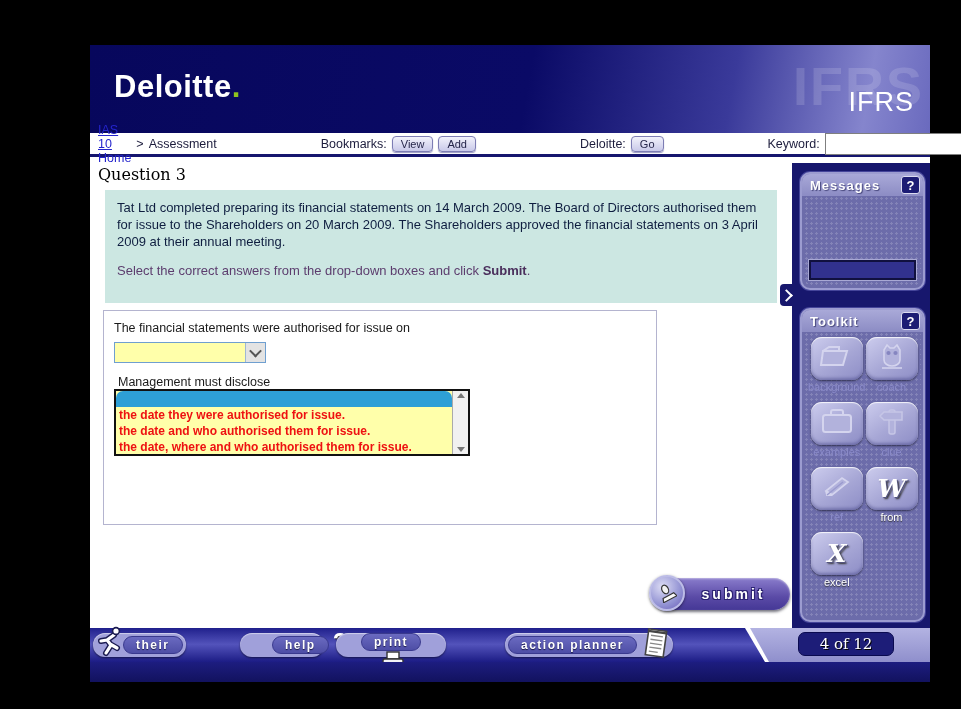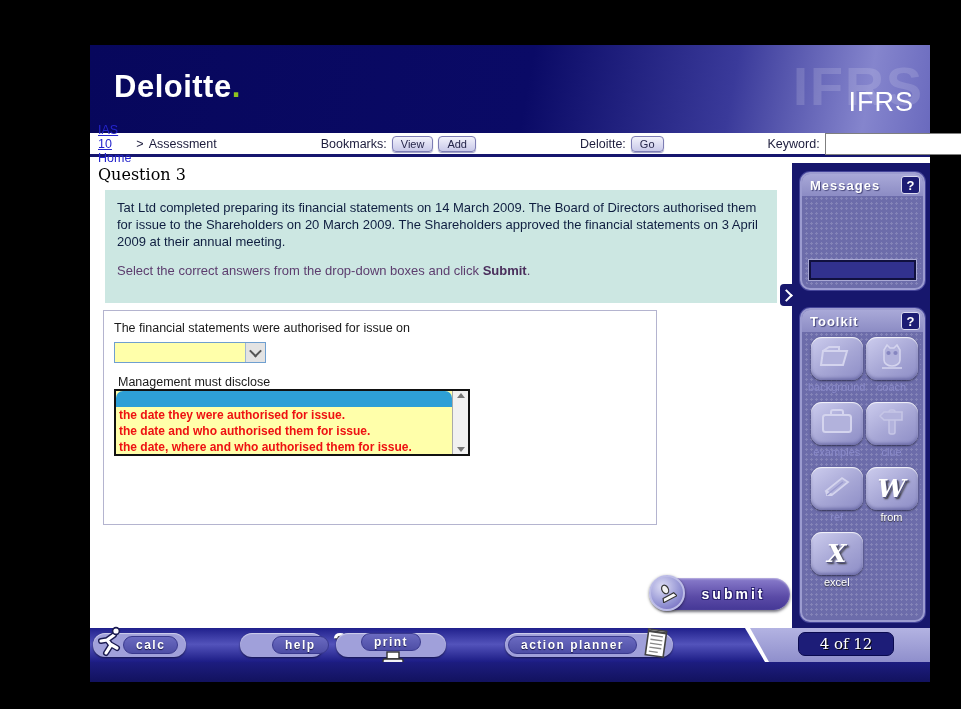--- a/index.html
+++ b/index.html
@@ -326,21 +326,21 @@
         <svg width="28" height="36" viewBox="0 0 28 36">
           <g stroke="#1a1a50" stroke-width="6" fill="none" stroke-linecap="round">
             <path d="M19 10 l-7 5 -6 1 M12 15 l4 5 -5 8 M15 19 l7 4"></path>
           </g>
           <g stroke="#fff" stroke-width="3.2" fill="none" stroke-linecap="round">
             <path d="M19 10 l-7 5 -6 1 M12 15 l4 5 -5 8 M15 19 l7 4"></path>
           </g>
           <circle cx="21" cy="6" r="3.4" fill="#fff" stroke="#1a1a50" stroke-width="1.6"></circle>
         </svg>
       </span>
-      <span class="fpill-inner">calc</span>
+      <span class="fpill-inner">their</span>
     </div>
 
     <div class="fpill fpill-help">
       <span class="fpill-inner">help</span>
       <span class="big-q">?</span>
     </div>
 
     <div class="fpill fpill-print">
       <span class="fpill-inner">print</span>
       <span style="margin-left:4px;">

